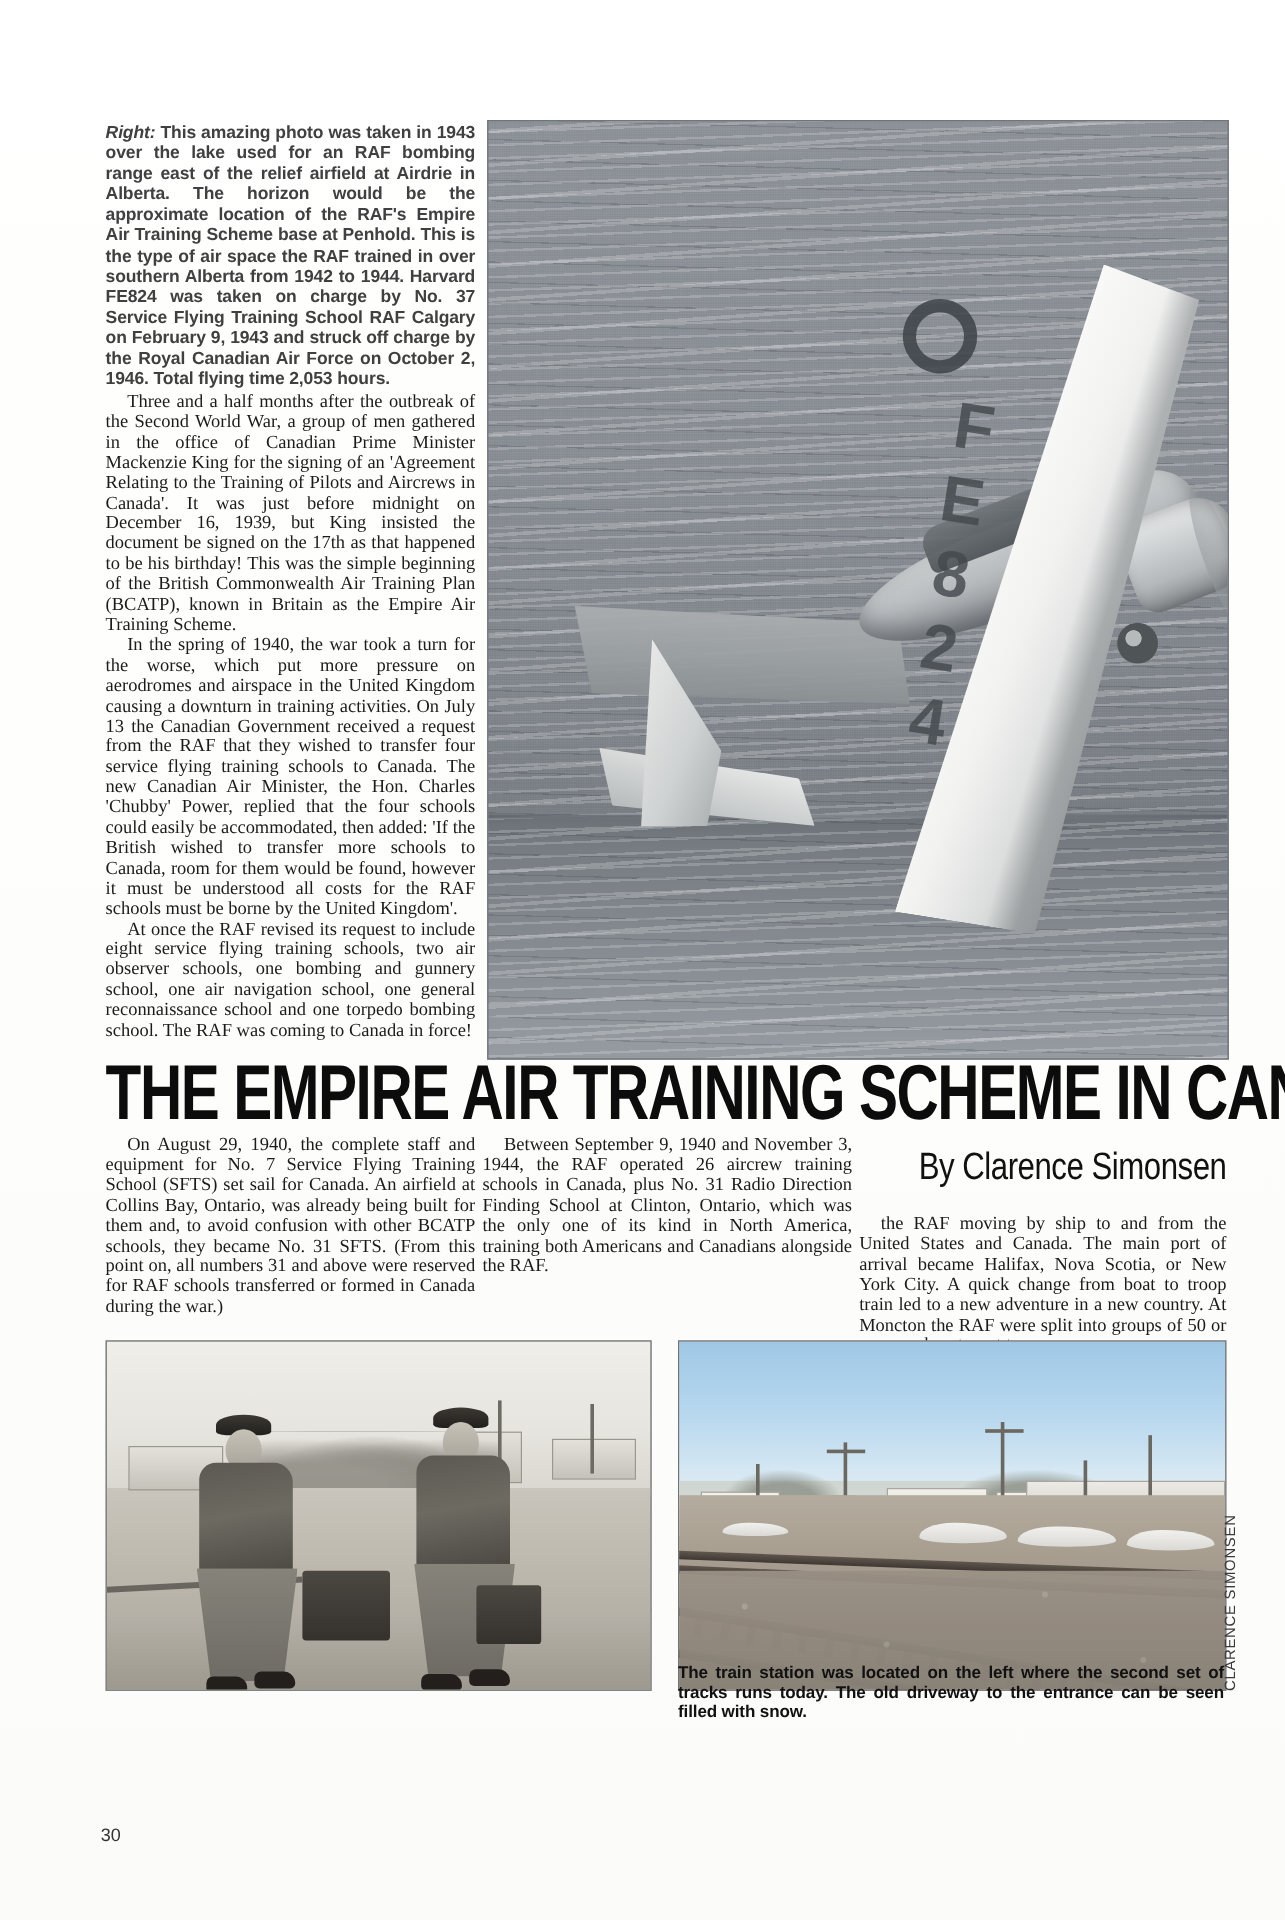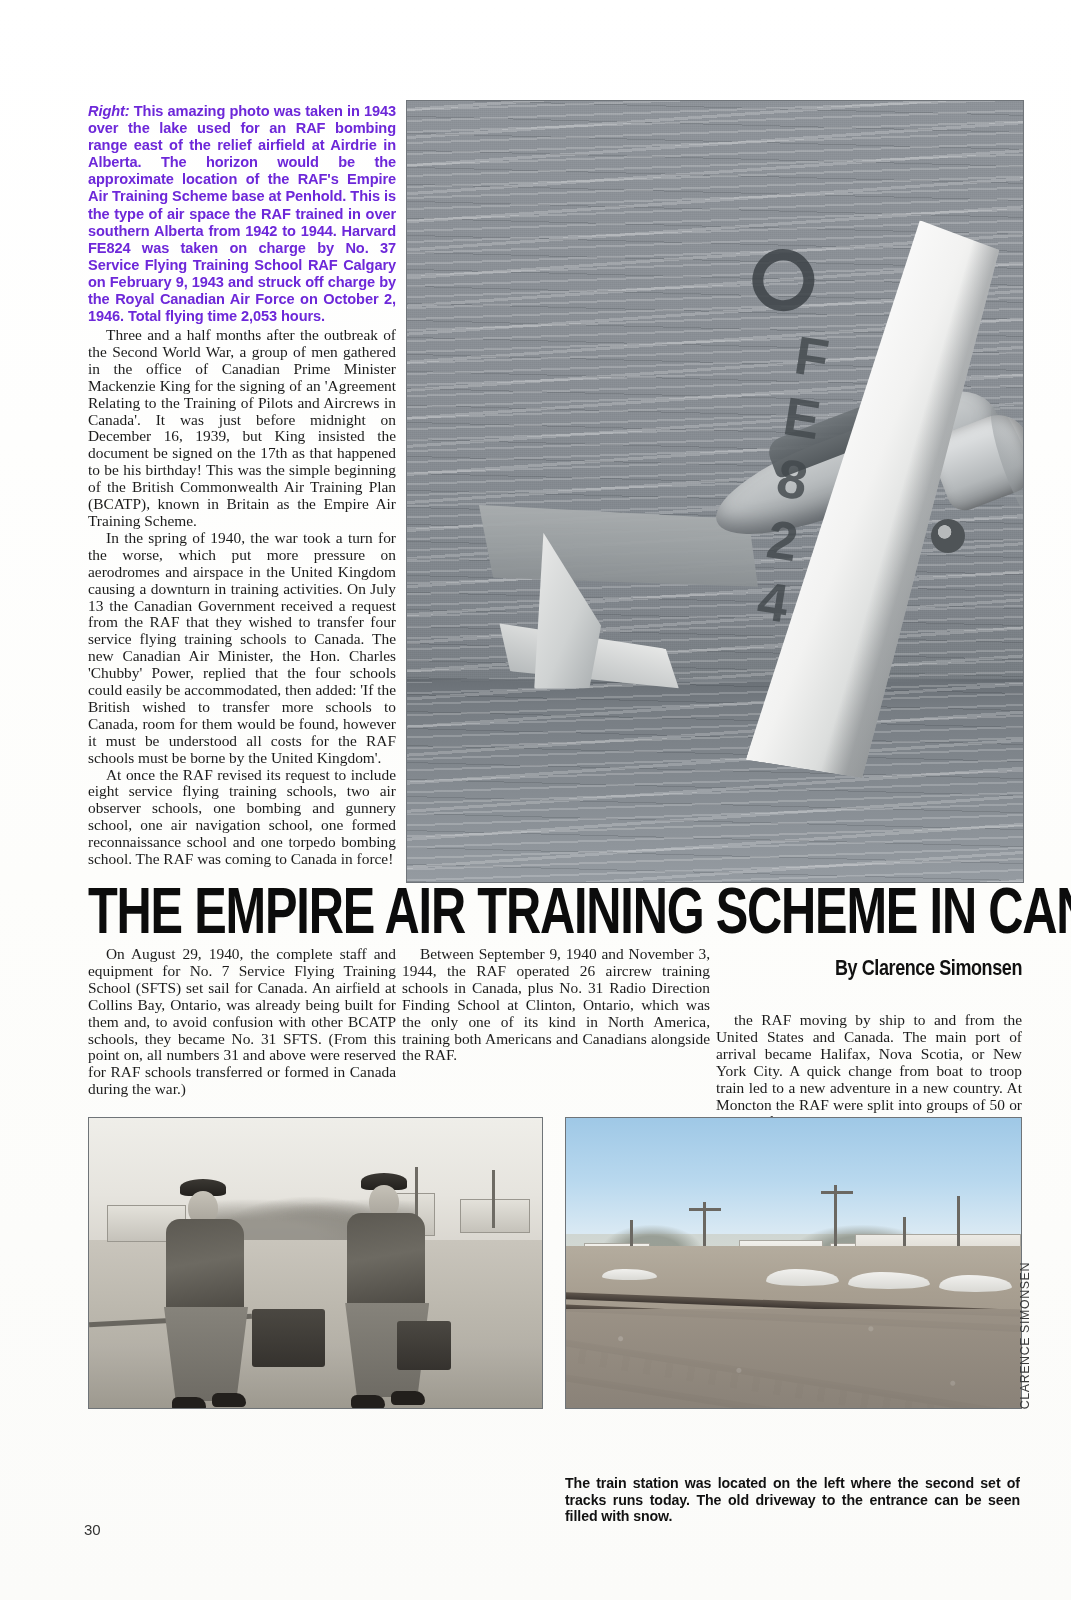--- a/index.html
+++ b/index.html
@@ -25,21 +25,21 @@
   
   .top-caption {
     position: absolute;
     left: 88px; top: 103px;
     width: 308px;
     font-family: "Liberation Sans", sans-serif;
     font-weight: bold;
     font-size: 14.6px;
     line-height: 17.1px;
     text-align: justify;
-    color: #6d28d9;
+    color: #404040;
     letter-spacing: -0.1px;
   }
   .top-caption .lead { font-style: italic; font-weight: bold; }
 
   
   .bodycol {
     position: absolute;
     font-family: "Liberation Serif", serif;
     font-size: 15.4px;
     line-height: 16.9px;
@@ -243,22 +243,22 @@
   .headline span.hl {
     display:inline-block;
     transform: scaleY(1.32) scaleX(0.995);
     transform-origin: left bottom;
   }
   .byline {
     position:absolute;
     left: 716px; top: 960px;
     width: 306px;
     font-family: "Liberation Sans Narrow","Liberation Sans", sans-serif;
-    font-weight: bold;
-    font-size: 18px;
+    font-weight: normal;
+    font-size: 26px;
     letter-spacing: -0.4px;
     color: #111;
     text-align: right;
   }
   .byline span {
     display:inline-block;
     transform: scaleY(1.22);
     transform-origin: right bottom;
   }
 
@@ -396,21 +396,21 @@
     position:absolute;
     font-family: "Liberation Sans", sans-serif;
     font-weight: bold;
     font-size: 14.2px;
     line-height: 16.6px;
     color: #111;
     text-align: justify;
     letter-spacing:-0.1px;
   }
   #cap-left  { left: 88px;  top: 1421px; width: 455px; }
-  #cap-right { left: 565px; top: 1475px; width: 455px; }
+  #cap-right { left: 565px; top: 1386px; width: 455px; }
 
   
   .credit-vert {
     position:absolute;
     left: 1018px; top: 1262px;
     font-family: "Liberation Sans", sans-serif;
     font-size: 12.4px;
     letter-spacing: 0.6px;
     color: #3a3a3a;
     writing-mode: vertical-rl;
@@ -461,21 +461,21 @@
     </div>
   </div>
 
   <div class="top-caption">
     <span class="lead">Right:</span><span> This amazing photo was taken in 1943 over the lake used for an RAF bombing range east of the relief airfield at Airdrie in Alberta. The horizon would be the approximate location of the RAF's Empire Air Training Scheme base at Penhold. This is the type of air space the RAF trained in over southern Alberta from 1942 to 1944. Harvard FE824 was taken on charge by No. 37 Service Flying Training School RAF Calgary on February 9, 1943 and struck off charge by the Royal Canadian Air Force on October 2, 1946. Total flying time 2,053 hours.</span>
   </div>
 
   <div class="bodycol" id="col-top-left">
     <p>Three and a half months after the outbreak of the Second World War, a group of men gathered in the office of Canadian Prime Minister Mackenzie King for the signing of an 'Agreement Relating to the Training of Pilots and Aircrews in Canada'. It was just before midnight on December 16, 1939, but King insisted the document be signed on the 17th as that happened to be his birthday! This was the simple beginning of the British Commonwealth Air Training Plan (BCATP), known in Britain as the Empire Air Training Scheme.</p>
     <p>In the spring of 1940, the war took a turn for the worse, which put more pressure on aerodromes and airspace in the United Kingdom causing a downturn in training activities. On July 13 the Canadian Government received a request from the RAF that they wished to transfer four service flying training schools to Canada. The new Canadian Air Minister, the Hon. Charles 'Chubby' Power, replied that the four schools could easily be accommodated, then added: 'If the British wished to transfer more schools to Canada, room for them would be found, however it must be understood all costs for the RAF schools must be borne by the United Kingdom'.</p>
-    <p>At once the RAF revised its request to include eight service flying training schools, two air observer schools, one bombing and gunnery school, one air navigation school, one formed reconnaissance school and one torpedo bombing school. The RAF was coming to Canada in force!</p>
+    <p>At once the RAF revised its request to include eight service flying training schools, two air observer schools, one bombing and gunnery school, one air navigation school, one general reconnaissance school and one torpedo bombing school. The RAF was coming to Canada in force!</p>
   </div>
 
   <div class="headline"><span class="hl">THE EMPIRE AIR TRAINING SCHEME IN CANADA</span></div>
 
   <div class="byline"><span>By Clarence Simonsen</span></div>
 
   <div class="bodycol" id="col-a">
     <p>On August 29, 1940, the complete staff and equipment for No. 7 Service Flying Training School (SFTS) set sail for Canada. An airfield at Collins Bay, Ontario, was already being built for them and, to avoid confusion with other BCATP schools, they became No. 31 SFTS. (From this point on, all numbers 31 and above were reserved for RAF schools transferred or formed in Canada during the war.)</p>
   </div>
   <div class="bodycol" id="col-b">

